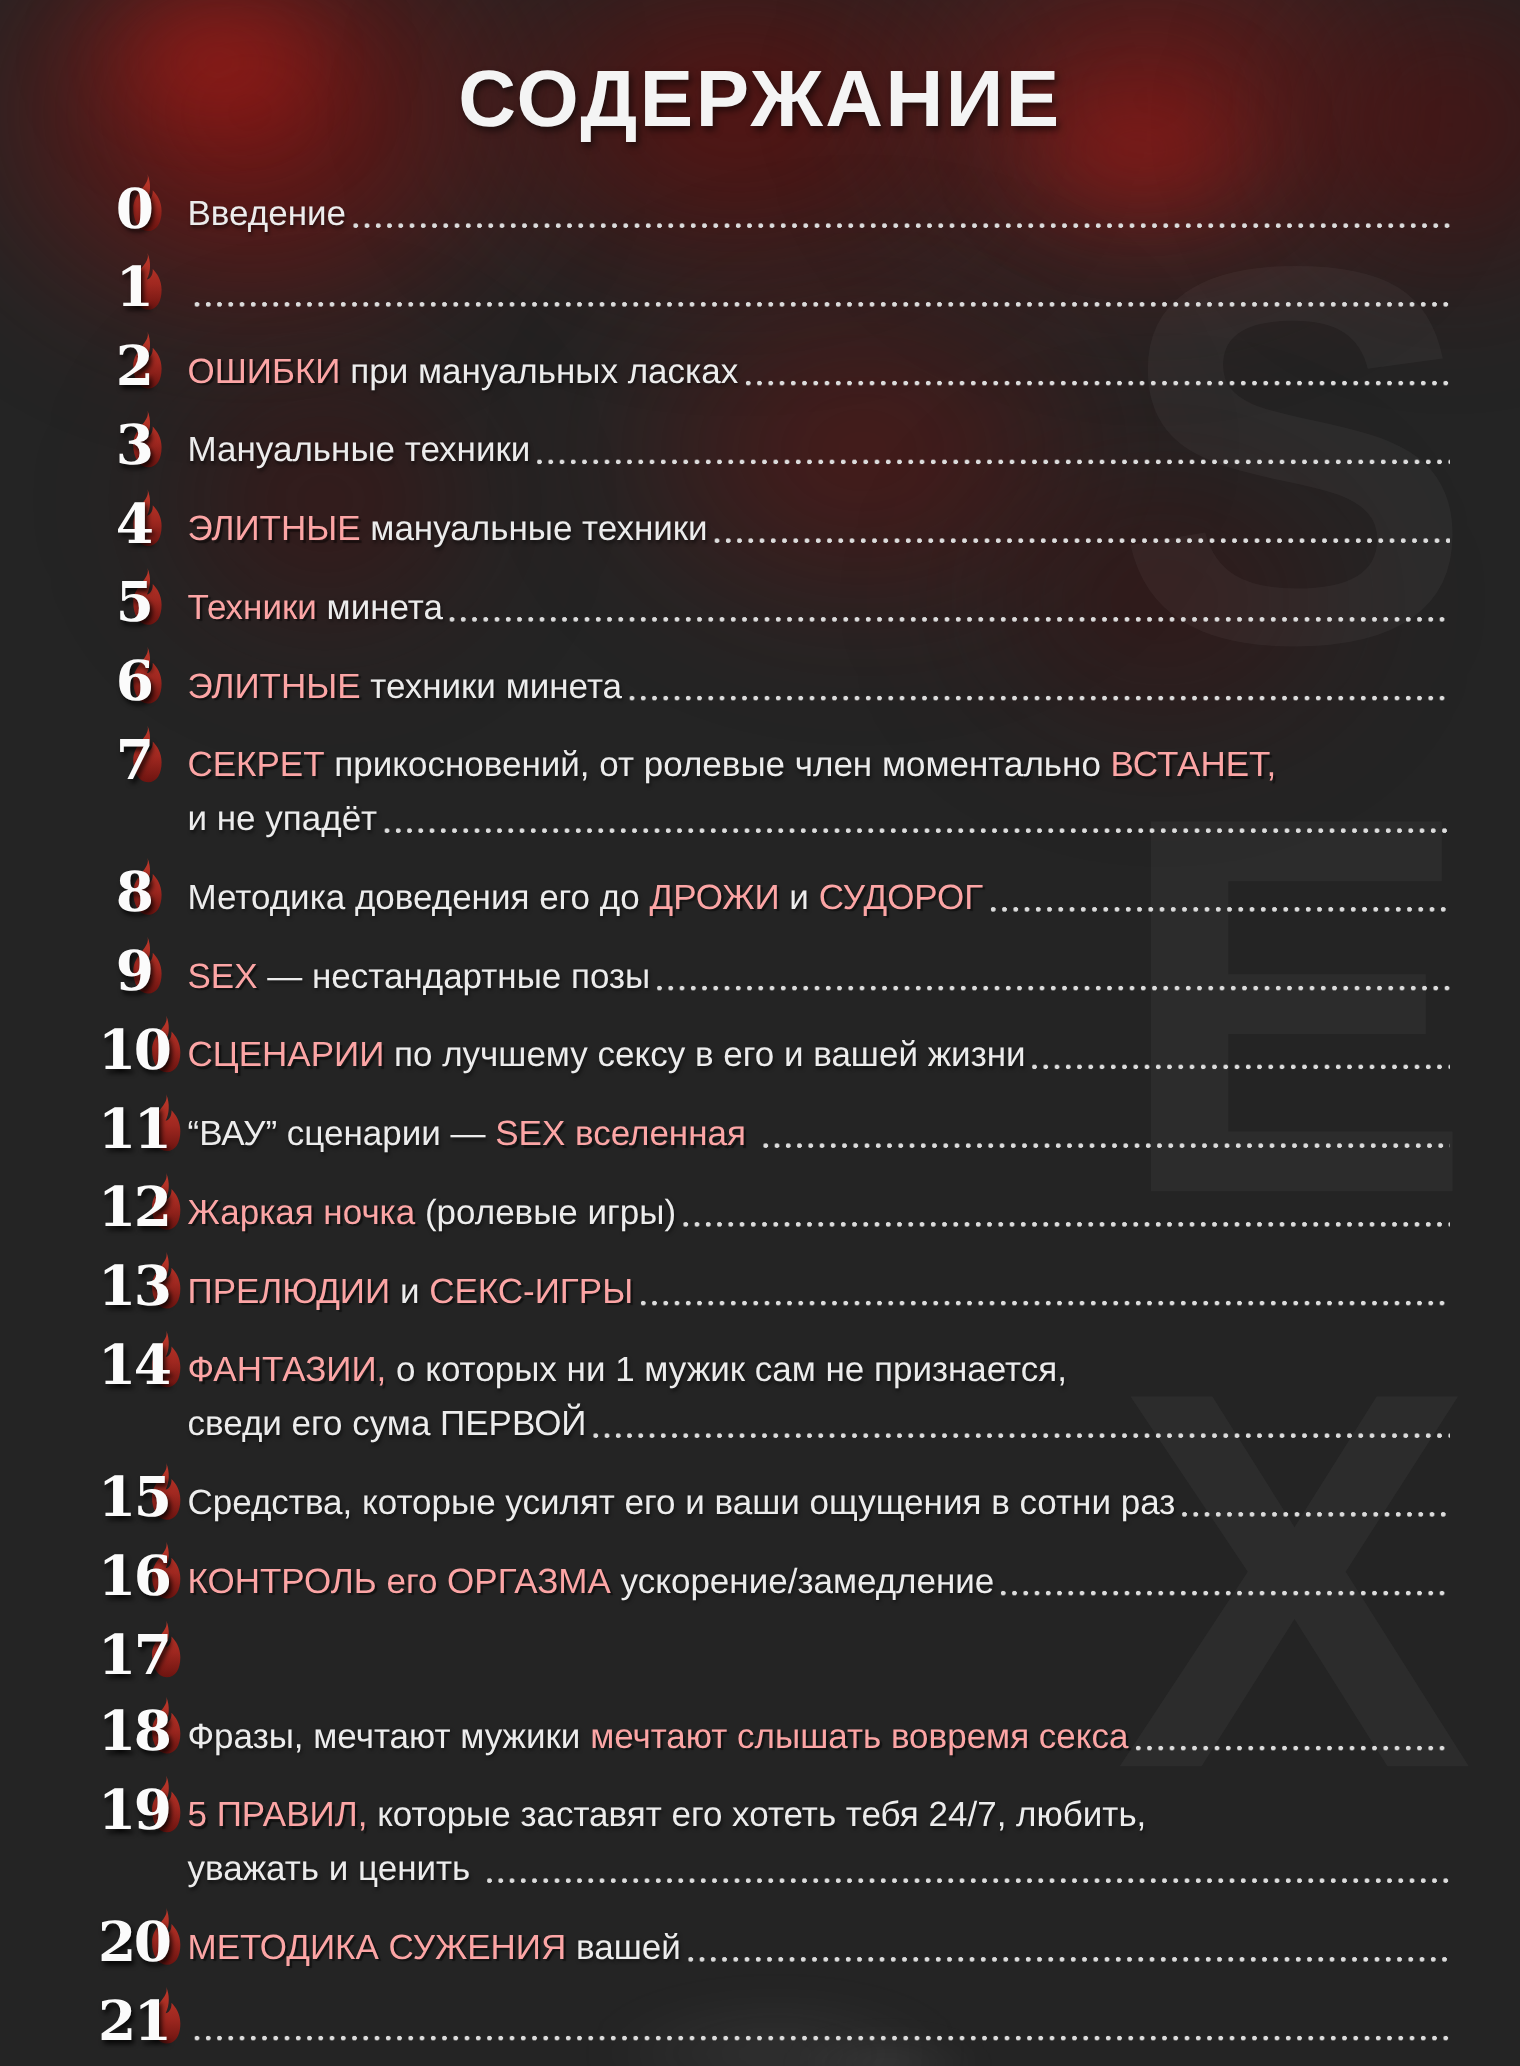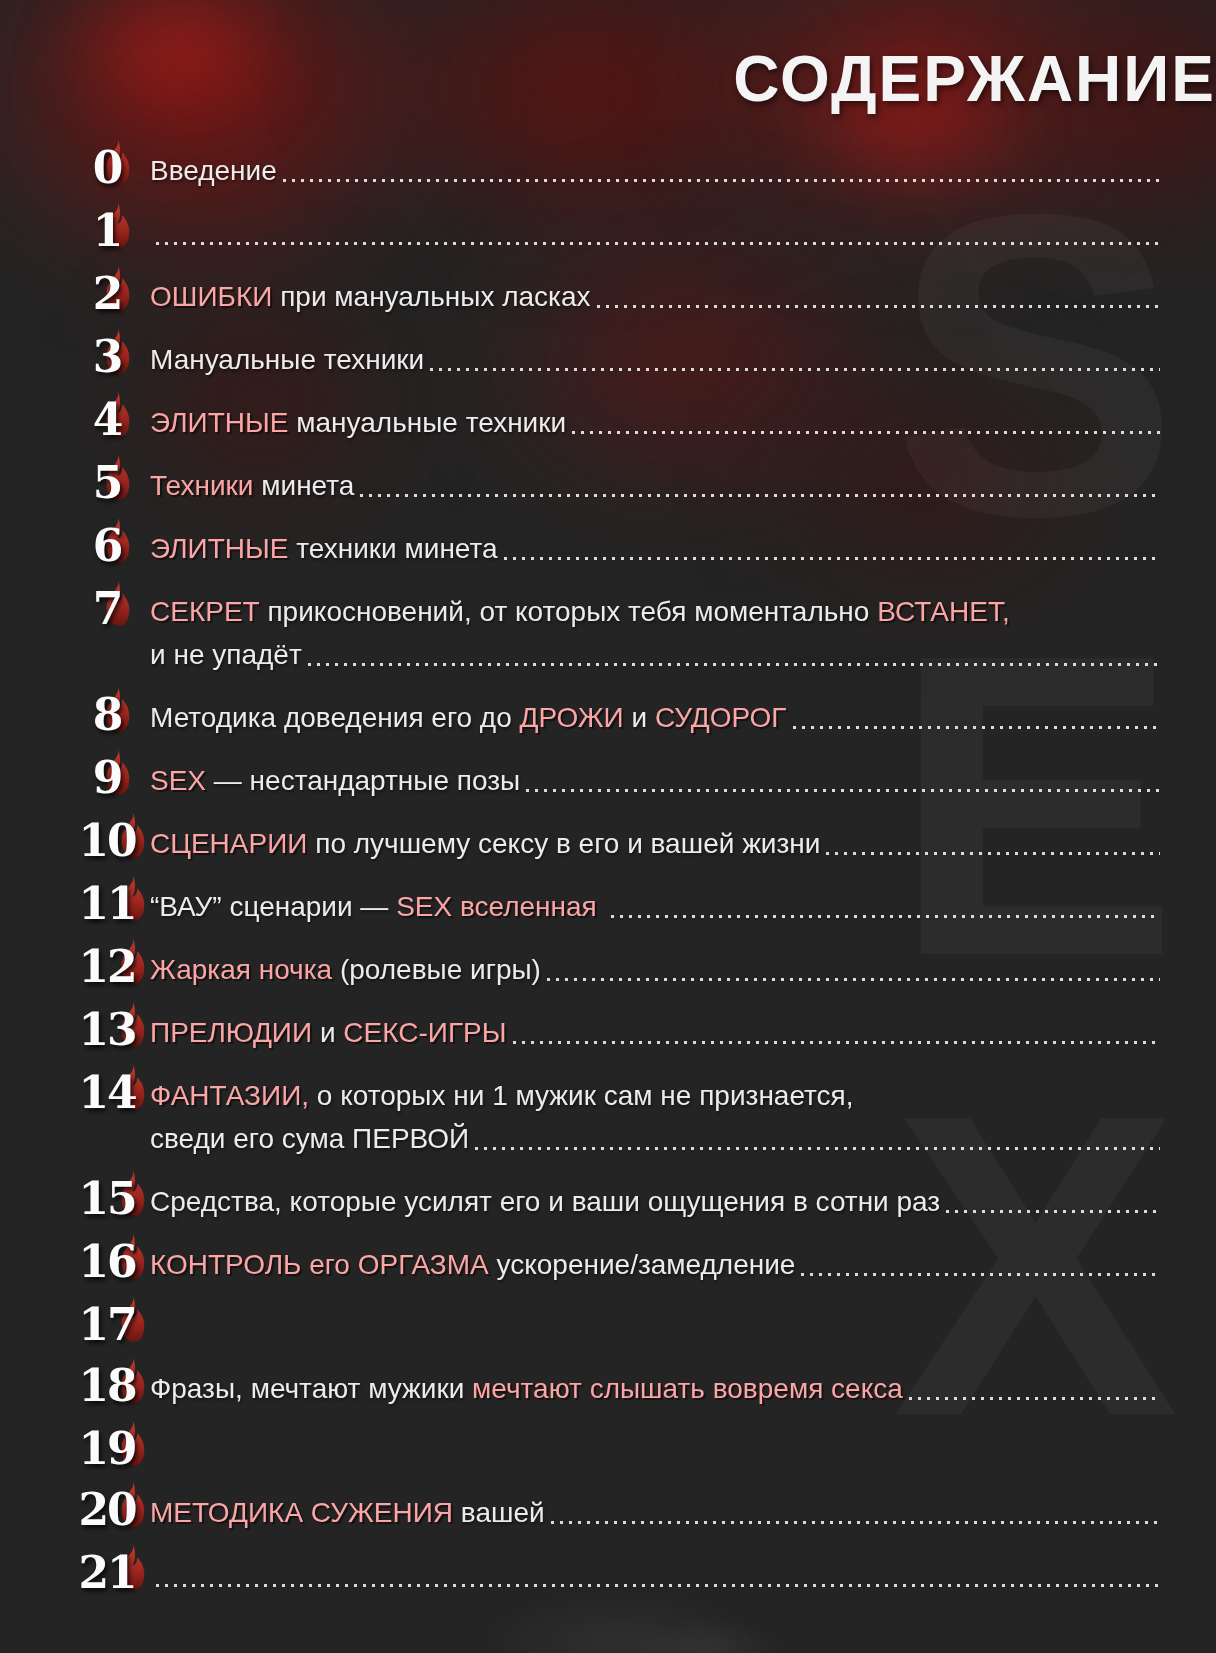--- a/index.html
+++ b/index.html
@@ -27,21 +27,21 @@
   
   .watermark{position:absolute;right:0;top:0;bottom:0;width:340px;z-index:1;pointer-events:none;}
   .wm{position:absolute;left:16px;font-weight:bold;font-size:430px;line-height:1;color:rgba(255,255,255,.038);font-family:"Liberation Sans",sans-serif;}
   .wm-s{top:150px;}
   .wm-e{top:590px;}
   .wm-x{top:1050px;}
   
   .content{position:relative;z-index:2;}
   h1.title{
     margin:42px 0 30px 0;
-    text-align:right;
+    text-align:center;
     font-size:64px;font-weight:bold;letter-spacing:2px;
     color:#f4f4f4;
     text-shadow:2px 3px 6px rgba(0,0,0,.55);
   }
   .toc{display:flex;flex-direction:column;row-gap:17px;padding-right:56px;}
   .entry{display:flex;align-items:flex-start;}
   .num-col{flex:0 0 150px;width:150px;box-sizing:border-box;padding-left:64px;display:flex;justify-content:center;}
   .num-wrap{position:relative;height:44px;}
   .flame{position:absolute;width:34px;height:50px;right:-13px;top:-7px;z-index:1;}
   .digit{
@@ -223,21 +223,21 @@
     <div class="num-col">
       <div class="num-wrap">
         <svg class="flame" viewBox="0 0 36 52" aria-hidden="true">
           <path fill="url(#flameGrad)" d="M19 0 C22 9 7 15 7 29 C7 40 12 48 19.5 48 C27 48 31 41 31 31 C31 23 27 17 23.5 13.5 C23.8 19 21 22 18.5 22.5 C21.5 17 22.5 8 19 0 Z"></path>
         </svg>
         <span class="digit">7</span>
       </div>
     </div>
     <div class="text-col">
             <div class="line">
-              <span class="segs"><span class="seg red">СЕКРЕТ</span><span class="seg"> прикосновений, от которых тебя моментально </span><span class="seg red">ВСТАНЕТ,</span></span>
+              <span class="segs"><span class="seg red">СЕКРЕТ</span><span class="seg"> прикосновений, от ролевые член моментально </span><span class="seg red">ВСТАНЕТ,</span></span>
             </div>
             <div class="line">
               <span class="segs"><span class="seg">и не упадёт</span></span>
               <div class="leader"></div>
             </div>
           </div>
   </div>
 
   <div class="entry">
     <div class="num-col">
@@ -425,20 +425,29 @@
 
   <div class="entry">
     <div class="num-col">
       <div class="num-wrap">
         <svg class="flame" viewBox="0 0 36 52" aria-hidden="true">
           <path fill="url(#flameGrad)" d="M19 0 C22 9 7 15 7 29 C7 40 12 48 19.5 48 C27 48 31 41 31 31 C31 23 27 17 23.5 13.5 C23.8 19 21 22 18.5 22.5 C21.5 17 22.5 8 19 0 Z"></path>
         </svg>
         <span class="digit">19</span>
       </div>
     </div>
+    <div class="text-col">
+            <div class="line">
+              <span class="segs"><span class="seg red">5 ПРАВИЛ,</span><span class="seg"> которые заставят его хотеть тебя 24/7, любить,</span></span>
+            </div>
+            <div class="line">
+              <span class="segs"><span class="seg">уважать и ценить </span></span>
+              <div class="leader"></div>
+            </div>
+          </div>
   </div>
 
   <div class="entry">
     <div class="num-col">
       <div class="num-wrap">
         <svg class="flame" viewBox="0 0 36 52" aria-hidden="true">
           <path fill="url(#flameGrad)" d="M19 0 C22 9 7 15 7 29 C7 40 12 48 19.5 48 C27 48 31 41 31 31 C31 23 27 17 23.5 13.5 C23.8 19 21 22 18.5 22.5 C21.5 17 22.5 8 19 0 Z"></path>
         </svg>
         <span class="digit">20</span>
       </div>

